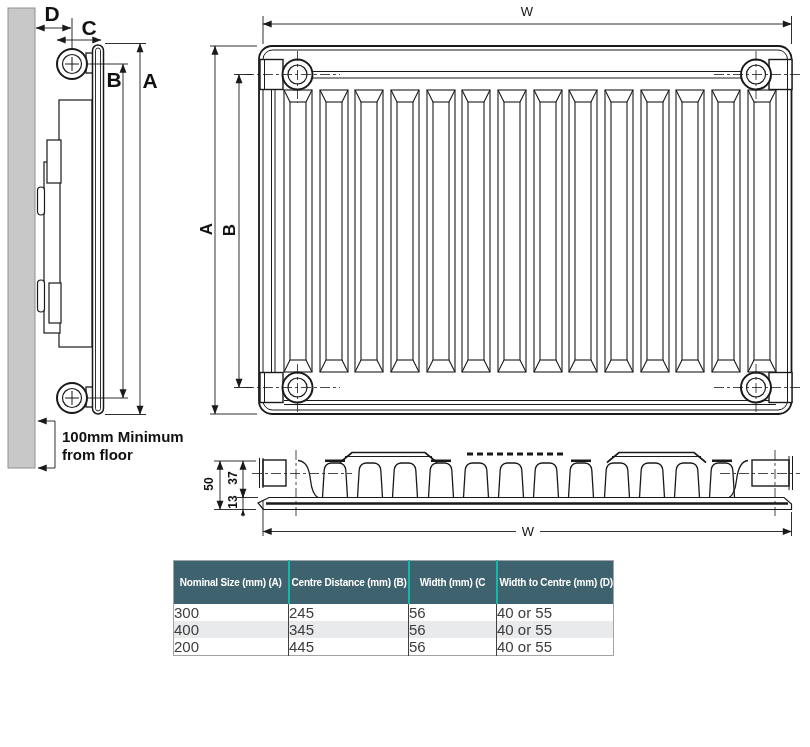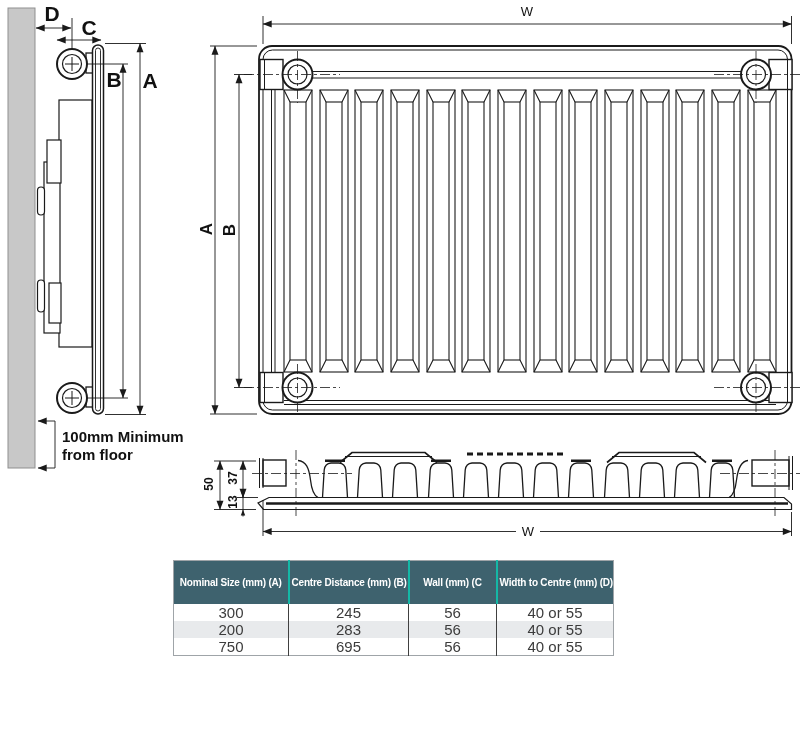--- a/index.html
+++ b/index.html
@@ -12,21 +12,21 @@
   .dimlabel-sm{font-size:12px;font-weight:600;}
   .dimlabel-w{font-size:13px;font-weight:400;}
   .note{font-size:15px;font-weight:bold;}
 
   table.spec{position:absolute;left:173px;top:560px;width:440px;border-collapse:collapse;
              table-layout:fixed;border:1px solid #9fa4a8;}
   table.spec th{background:#3e626e;color:#fff;font-size:10px;font-weight:bold;
                 letter-spacing:-0.2px;white-space:nowrap;height:43px;text-align:center;
                 padding:0 2px;overflow:hidden;}
   table.spec th + th{border-left:2px solid #14b8a6;}
-  table.spec td{height:14px;text-align:center;font-size:15px;color:#3c3c3c;padding:0;}
+  table.spec td{height:14px;text-align:left;font-size:15px;color:#3c3c3c;padding:0;}
   table.spec td + td{border-left:1px solid #404040;}
   table.spec tbody tr:nth-child(even) td{background:#e8eaec;}
   table.spec tbody tr:nth-child(odd) td{background:#ffffff;}
 </style>
 </head>
 <body>
 
 <div class="stage">
 
 <svg width="810" height="560" viewBox="0 0 810 560">
@@ -249,39 +249,39 @@
   <colgroup>
     <col style="width:115px">
         <col style="width:120px">
         <col style="width:88px">
         <col style="width:117px">
   </colgroup>
   <thead>
     <tr>
       <th>Nominal Size  (mm) (A)</th>
       <th>Centre Distance (mm) (B)</th>
-      <th>Wall (mm) (C</th>
+      <th>Width (mm) (C</th>
       <th>Width to Centre (mm) (D)</th>
     </tr>
   </thead>
   <tbody>
     <tr>
       <td>300</td>
       <td>245</td>
       <td>56</td>
       <td>40 or 55</td>
     </tr>
     <tr>
-      <td>200</td>
-      <td>283</td>
+      <td>400</td>
+      <td>345</td>
       <td>56</td>
       <td>40 or 55</td>
     </tr>
     <tr>
-      <td>750</td>
-      <td>695</td>
+      <td>200</td>
+      <td>445</td>
       <td>56</td>
       <td>40 or 55</td>
     </tr>
   </tbody>
 </table>
 
 </div>
 
 </body></html>

